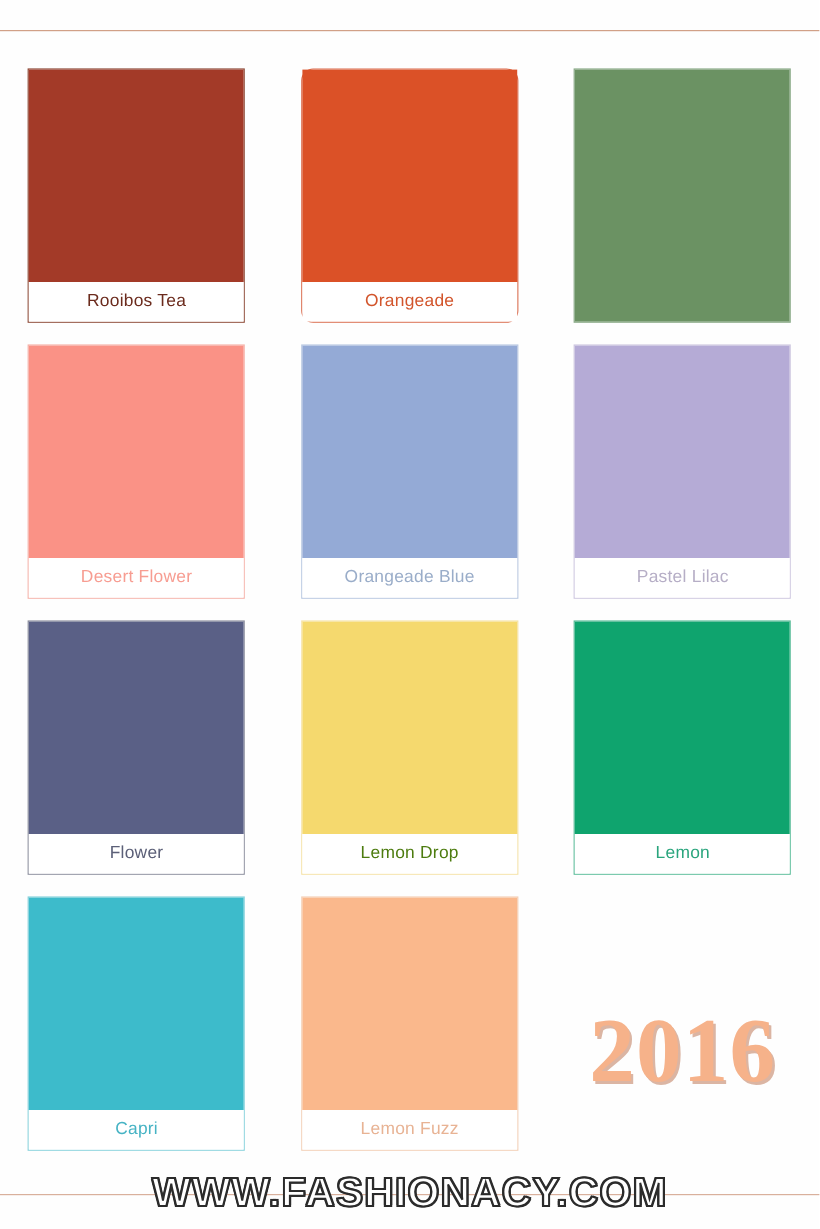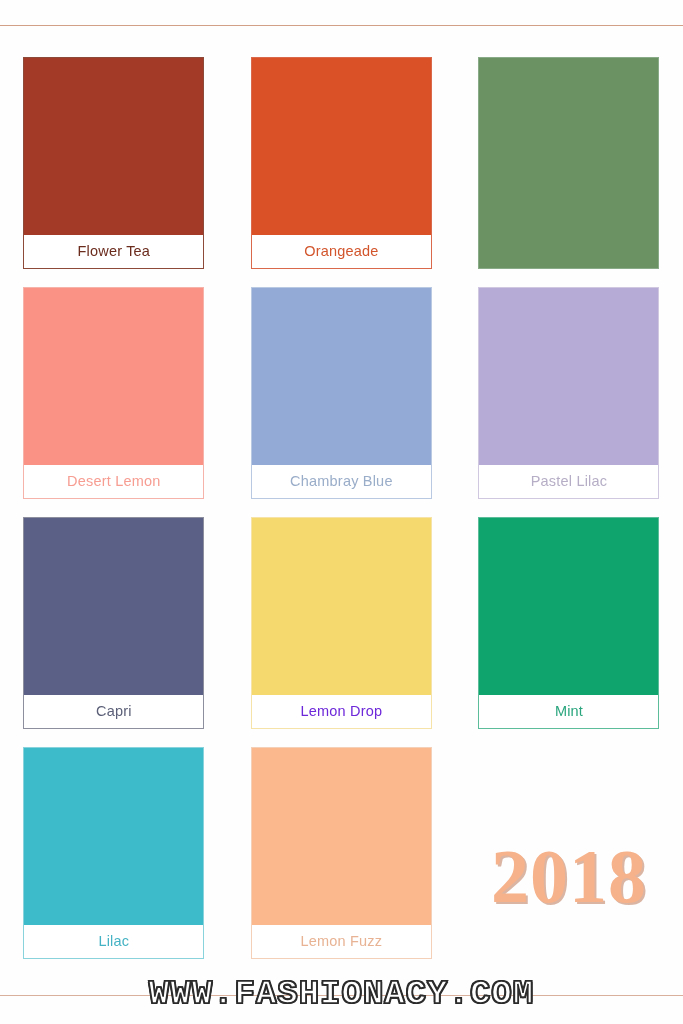--- a/index.html
+++ b/index.html
@@ -100,21 +100,21 @@
     margin-top: 28px;
   }
 
   
   .watermark {
     position: absolute;
     left: 0;
     top: 975px;
     width: 683px;
     text-align: center;
-    font-family: Liberation Mono, monospace;
+    font-family: Liberation Sans, sans-serif;
     font-size: 34px;
     font-weight: 700;
     letter-spacing: 1px;
     color: #ffffff;
     -webkit-text-stroke: 1.6px #2b2b2b;
     text-shadow:
       -1px -1px 0 #2b2b2b,
        1px -1px 0 #2b2b2b,
       -1px  1px 0 #2b2b2b,
        1px  1px 0 #2b2b2b;
@@ -127,93 +127,93 @@
 <div class="page">
 
   <div class="rule top" style="background: rgb(201, 143, 114);"></div>
 
   <div class="grid">
 
     <div class="row">
       <div class="cell">
         <div class="swatch" style="border-color: rgb(142, 74, 56);">
           <div class="chip" style="background: rgb(163, 58, 40);"></div>
-          <div class="label" style="color: rgb(107, 43, 29);">Flower Tea</div>
-        </div>
-      </div>
-      <div class="cell">
-        <div class="swatch" style="border-color: rgb(217, 105, 74);">
+          <div class="label" style="color: rgb(107, 43, 29);">Rooibos Tea</div>
+        </div>
+      </div>
+      <div class="cell">
+        <div class="swatch" style="border-color: rgb(217, 105, 74); border-radius: 10px;">
           <div class="chip" style="background: rgb(219, 81, 39);"></div>
           <div class="label" style="color: rgb(210, 85, 44);">Orangeade</div>
         </div>
       </div>
       <div class="cell">
         <div class="swatch" style="border-color: rgb(138, 171, 136);">
           <div class="chip" style="background: rgb(107, 146, 99);"></div>
         </div>
       </div>
     </div>
 
     <div class="row">
       <div class="cell">
         <div class="swatch" style="border-color: rgb(246, 179, 170);">
           <div class="chip" style="background: rgb(250, 146, 134);"></div>
-          <div class="label" style="color: rgb(247, 157, 146);">Desert Lemon</div>
+          <div class="label" style="color: rgb(247, 157, 146);">Desert Flower</div>
         </div>
       </div>
       <div class="cell">
         <div class="swatch" style="border-color: rgb(185, 201, 226);">
           <div class="chip" style="background: rgb(148, 170, 214);"></div>
-          <div class="label" style="color: rgb(154, 173, 201);">Chambray Blue</div>
+          <div class="label" style="color: rgb(154, 173, 201);">Orangeade Blue</div>
         </div>
       </div>
       <div class="cell">
         <div class="swatch" style="border-color: rgb(207, 200, 224);">
           <div class="chip" style="background: rgb(181, 171, 214);"></div>
           <div class="label" style="color: rgb(182, 174, 198);">Pastel Lilac</div>
         </div>
       </div>
     </div>
 
     <div class="row">
       <div class="cell">
         <div class="swatch" style="border-color: rgb(141, 143, 158);">
           <div class="chip" style="background: rgb(90, 96, 134);"></div>
-          <div class="label" style="color: rgb(92, 96, 120);">Capri</div>
+          <div class="label" style="color: rgb(92, 96, 120);">Flower</div>
         </div>
       </div>
       <div class="cell">
         <div class="swatch" style="border-color: rgb(245, 227, 168);">
           <div class="chip" style="background: rgb(245, 217, 110);"></div>
-          <div class="label" style="color: #6d28d9;">Lemon Drop</div>
+          <div class="label" style="color: #4d7c0f;">Lemon Drop</div>
         </div>
       </div>
       <div class="cell">
         <div class="swatch" style="border-color: rgb(92, 189, 154);">
           <div class="chip" style="background: rgb(15, 164, 110);"></div>
-          <div class="label" style="color: rgb(42, 165, 125);">Mint</div>
+          <div class="label" style="color: rgb(42, 165, 125);">Lemon</div>
         </div>
       </div>
     </div>
 
     <div class="row">
       <div class="cell">
         <div class="swatch" style="border-color: rgb(137, 211, 221);">
           <div class="chip" style="background: rgb(61, 187, 203);"></div>
-          <div class="label" style="color: rgb(70, 179, 196);">Lilac</div>
+          <div class="label" style="color: rgb(70, 179, 196);">Capri</div>
         </div>
       </div>
       <div class="cell">
         <div class="swatch" style="border-color: rgb(243, 208, 183);">
           <div class="chip" style="background: rgb(250, 184, 140);"></div>
           <div class="label" style="color: rgb(232, 179, 148);">Lemon Fuzz</div>
         </div>
       </div>
       <div class="year-cell">
-        <div class="year" style="color: rgb(246, 178, 138);">2018</div>
+        <div class="year" style="color: rgb(246, 178, 138);">2016</div>
       </div>
     </div>
 
   </div>
 
   <div class="rule bottom" style="background: rgb(201, 143, 114);"></div>
 
   <div class="watermark">WWW.FASHIONACY.COM</div>
 
 </div>

